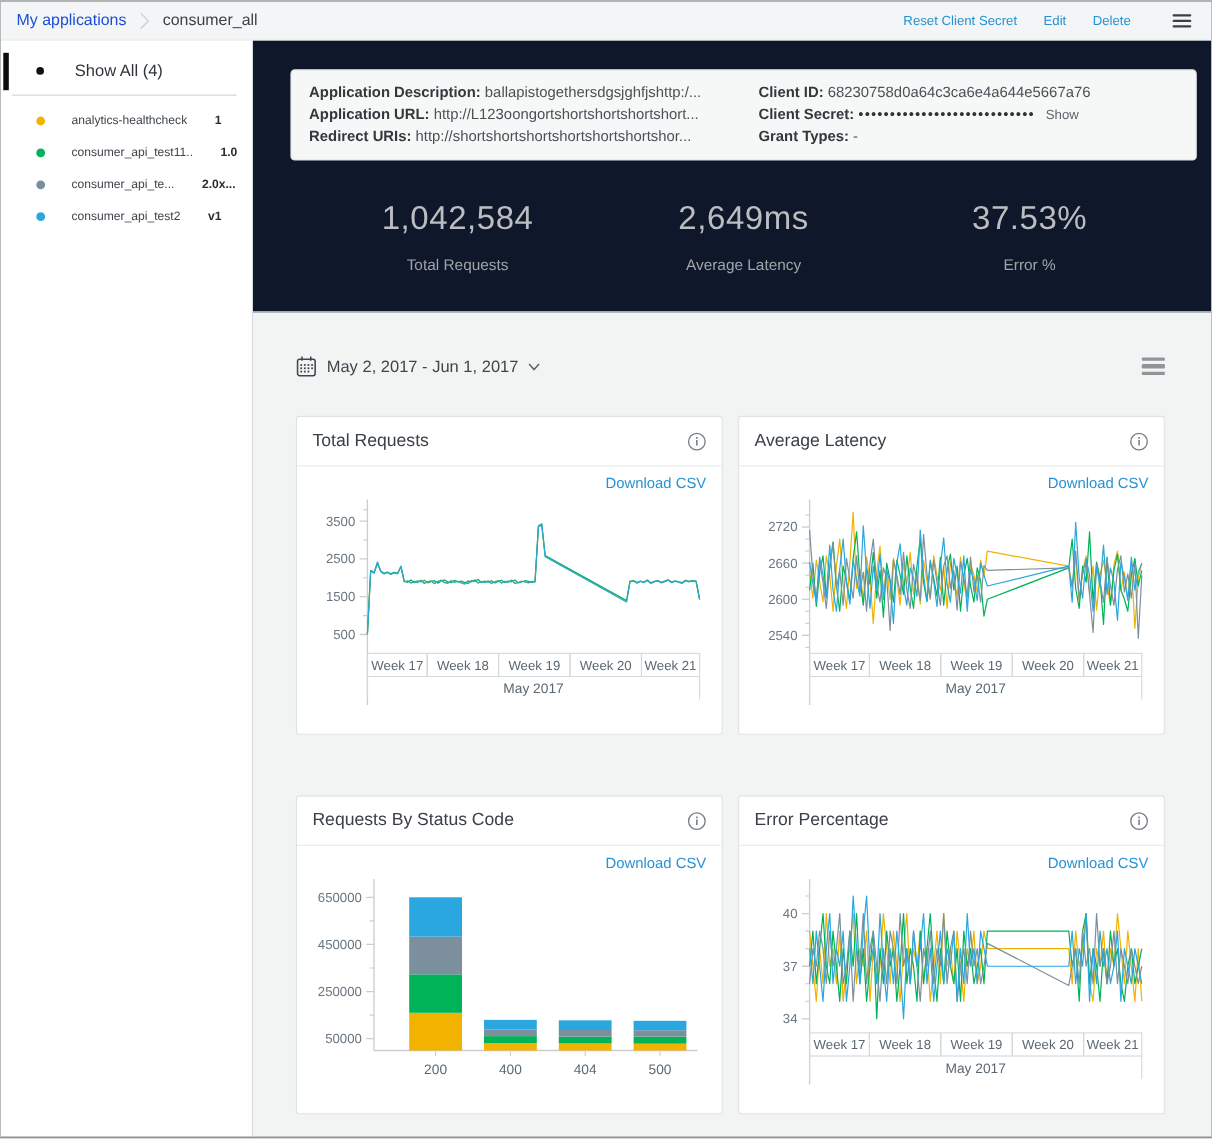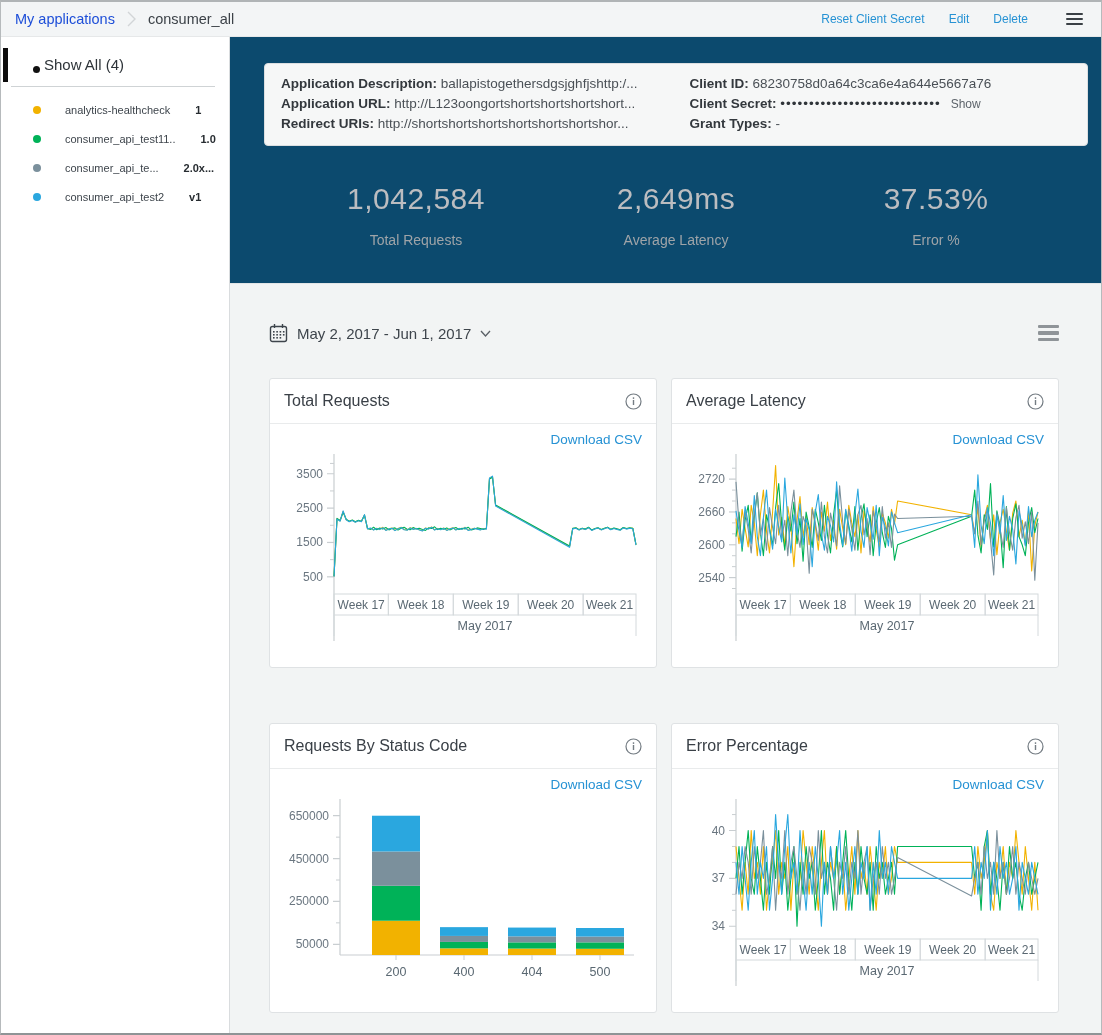--- a/index.html
+++ b/index.html
@@ -14,32 +14,32 @@
   .breadcrumb { display:flex; align-items:center; gap:12px; font-size:14.5px; }
   .breadcrumb a { color:#1d4ed8; text-decoration:none; cursor:pointer; }
   .breadcrumb .current { color:#3c4248; }
   .topbar-actions { display:flex; align-items:center; gap:24px; }
   .topbar-actions a { color:#2692d4; font-size:12px; text-decoration:none; cursor:pointer; }
   .menu-icon { display:flex; flex-direction:column; gap:2.5px; cursor:pointer; margin-left:14px; }
   .menu-icon span { width:17px; height:2.5px; background:#3a4045; border-radius:1px; }
   
   .body-row { display:flex; height:997px; }
   .sidebar { width:229px; background:#fff; border-right:1px solid #d9dcde; padding-top:8px; position:relative; flex:none; }
-  .show-all { position:relative; display:flex; align-items:flex-end; gap:4px; padding:11px 0 11px 32px;
+  .show-all { position:relative; display:flex; align-items:center; gap:28px; padding:11px 0 11px 32px;
               font-size:15px; color:#2e3439; cursor:pointer; }
   .show-all .sel-bar { position:absolute; left:2px; top:3px; width:5px; height:34px; background:#0c0c0c; }
   .show-all .bullet { width:7px; height:7px; border-radius:50%; background:#111; flex:none; }
   .sidebar .divider { border-bottom:1px solid #cfd3d5; margin:2px 14px 8px 10px; }
   .side-item { display:flex; align-items:center; gap:24px; padding:8.5px 10px 8.5px 32px;
                font-size:11px; color:#3e454c; cursor:pointer; }
   .side-item .dot { width:8px; height:8px; border-radius:50%; flex:none; }
   .side-item .ver { font-weight:bold; color:#272c31; margin-left:1px; white-space:nowrap; }
   .main { flex:1; display:flex; flex-direction:column; background:#f2f4f4; min-width:0; }
   
-  .summary { background:#0c4a6e; border-bottom:1px solid #e2e5e6; height:247px; padding:26px 13px 0 34px; }
+  .summary { background:#0f172a; border-bottom:1px solid #e2e5e6; height:247px; padding:26px 13px 0 34px; }
   .info-box { background:#f6f7f7; border:1px solid #dcdfe1; border-radius:4px;
               padding:10px 16px 11px; display:flex; font-size:13.5px; color:#4a5056; line-height:20px; }
   .info-col { flex:1.05; min-width:0; }
   .info-col + .info-col { flex:1; padding-left:8px; }
   .info-row { white-space:nowrap; overflow:hidden; }
   .info-row b { color:#33383d; }
   .secret-dots { letter-spacing:1px; color:#2f3439; }
   .show-link { font-size:12px; color:#5d646b; margin-left:10px; cursor:pointer; text-decoration:none; }
   .stats { display:flex; margin-top:36px; padding:0 30px;gap:16px; }
   .stat { flex:1; text-align:center; }

